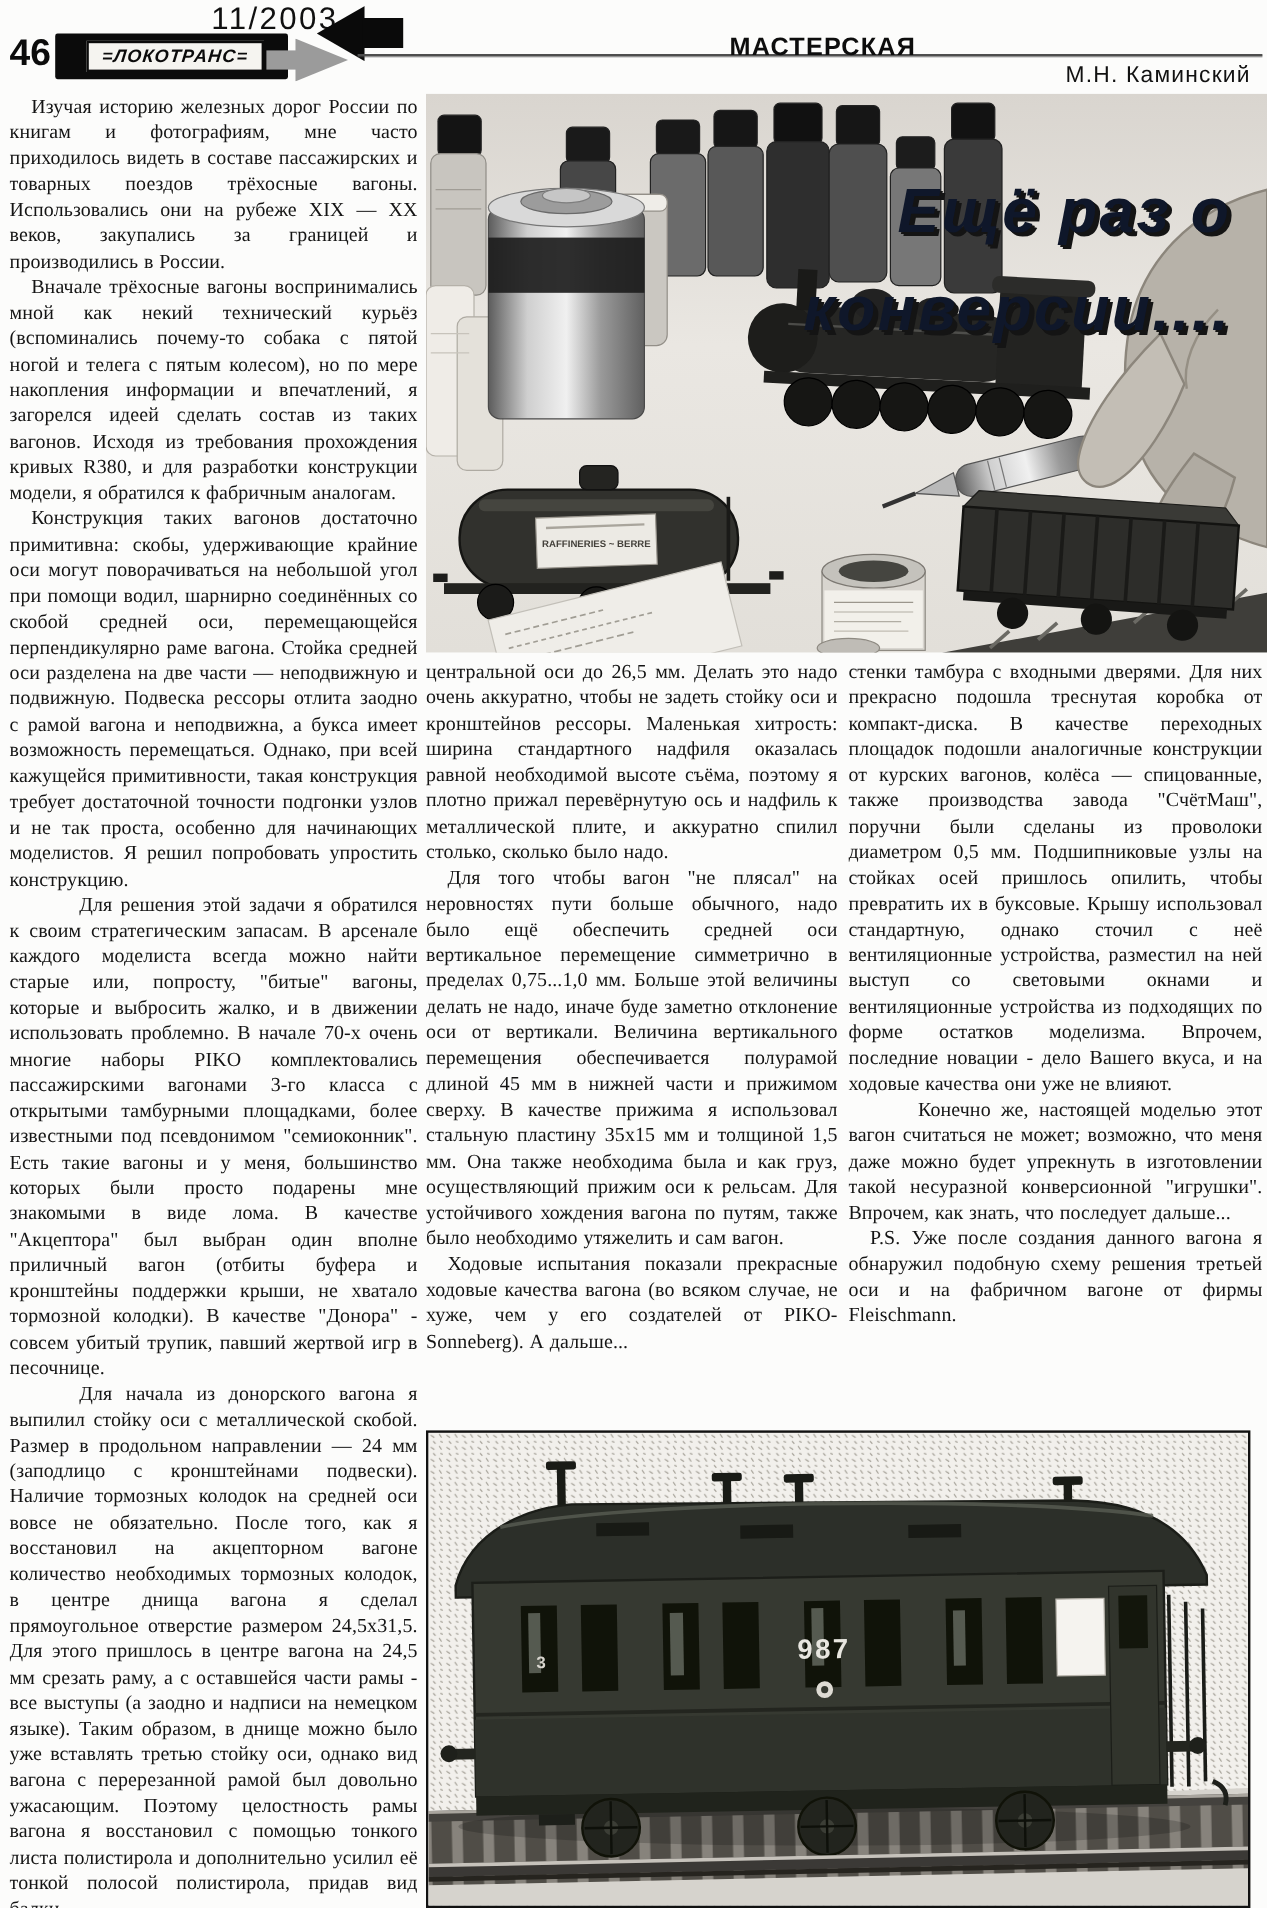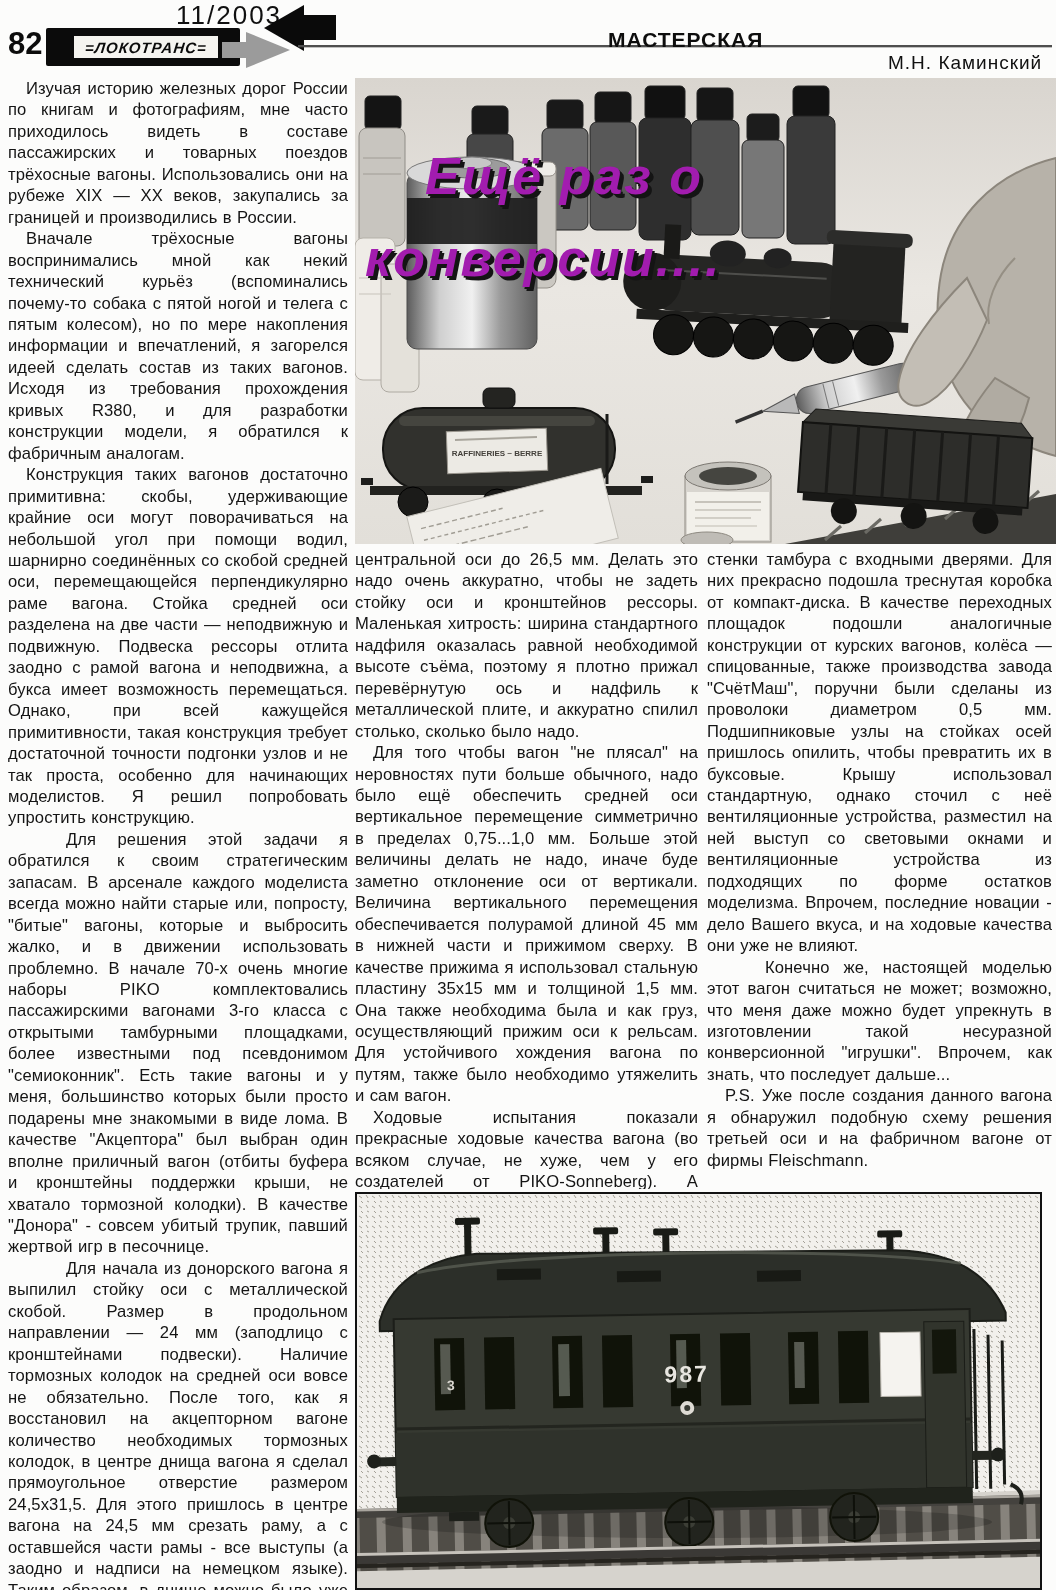--- a/index.html
+++ b/index.html
@@ -22,53 +22,53 @@
   .arrow-gray-tail{left:222px;top:42px;width:26px;height:16px;background:#9b9b9b;}
   .arrow-gray-head{left:246px;top:32px;width:44px;height:36px;background:#9b9b9b;clip-path:polygon(0 0,100% 50%,0 100%);}
   .arrow-black-head{left:264px;top:5px;width:40px;height:46px;background:#0a0a0a;clip-path:polygon(0 50%,100% 0,100% 100%);}
   .arrow-black-tail{left:302px;top:15px;width:34px;height:25px;background:#0a0a0a;}
   .rule{position:absolute;left:298px;top:45px;width:754px;height:2px;background:#4e4e4e;box-shadow:0 1px 0 rgba(80,80,80,.35);}
   .section-title{position:absolute;left:608px;top:16px;font-size:21px;font-weight:bold;letter-spacing:1px;color:#0d0d0d;margin-top:12px;}
   .author{position:absolute;left:888px;top:52px;font-size:19px;letter-spacing:1px;color:#111;}
   
   .col{
     position:absolute;text-align:justify;font-size:16.6px;line-height:21.45px;
-    letter-spacing:.1px;word-spacing:.6px;overflow:hidden;color:#141414;
+    letter-spacing:.1px;word-spacing:.6px;overflow:hidden;color:#141414;font-family:Liberation Serif, serif;
   }
   .col p{margin:0;}
   .ind-s{text-indent:18px;}
   .ind-l{text-indent:58px;}
   .ind-0{text-indent:0;}
   .col-left{left:8px;top:78px;width:340px;height:1512px;}
   .col-mid{left:355px;top:549px;width:343px;height:640px;}
   .col-right{left:707px;top:549px;width:345px;height:640px;}
   .email{text-decoration:underline;font-weight:bold;}
   
   .photo-top{position:absolute;left:355px;top:78px;width:701px;height:466px;overflow:hidden;}
   .photo-top svg{display:block;}
   .photo-title{
-    position:absolute;left:70px;right:30px;top:72px;text-align:left;
-    font-style:italic;font-weight:bold;color:#a21caf;
+    position:absolute;left:70px;right:30px;top:72px;text-align:right;
+    font-style:italic;font-weight:bold;color:#0f172a;
     text-shadow:4px 4px 0 #141414,2px 2px 0 #141414;
     line-height:1.0;pointer-events:none;
   }
   .photo-title .t1{font-size:52px;letter-spacing:2px;}
   .photo-title .t2{font-size:52px;letter-spacing:2px;margin-top:30px;margin-left:-60px;}
   .photo-bottom{
     position:absolute;left:355px;top:1192px;width:687px;height:398px;
     border:2px solid #111;box-sizing:border-box;background:#f2f0ec;overflow:hidden;
   }
 </style>
 </head>
 <body>
 
 <div class="page">
 
   <div class="issue">11/2003</div>
-  <div class="pageno">82</div>
+  <div class="pageno">46</div>
 
   <div class="logo-bar">
     <div class="logo-inner">
       <span class="logo-text">=ЛОКОТРАНС=</span>
     </div>
   </div>
   <div class="arrow arrow-gray-tail"></div>
   <div class="arrow arrow-gray-head"></div>
   <div class="arrow arrow-black-head"></div>
   <div class="arrow arrow-black-tail"></div>

